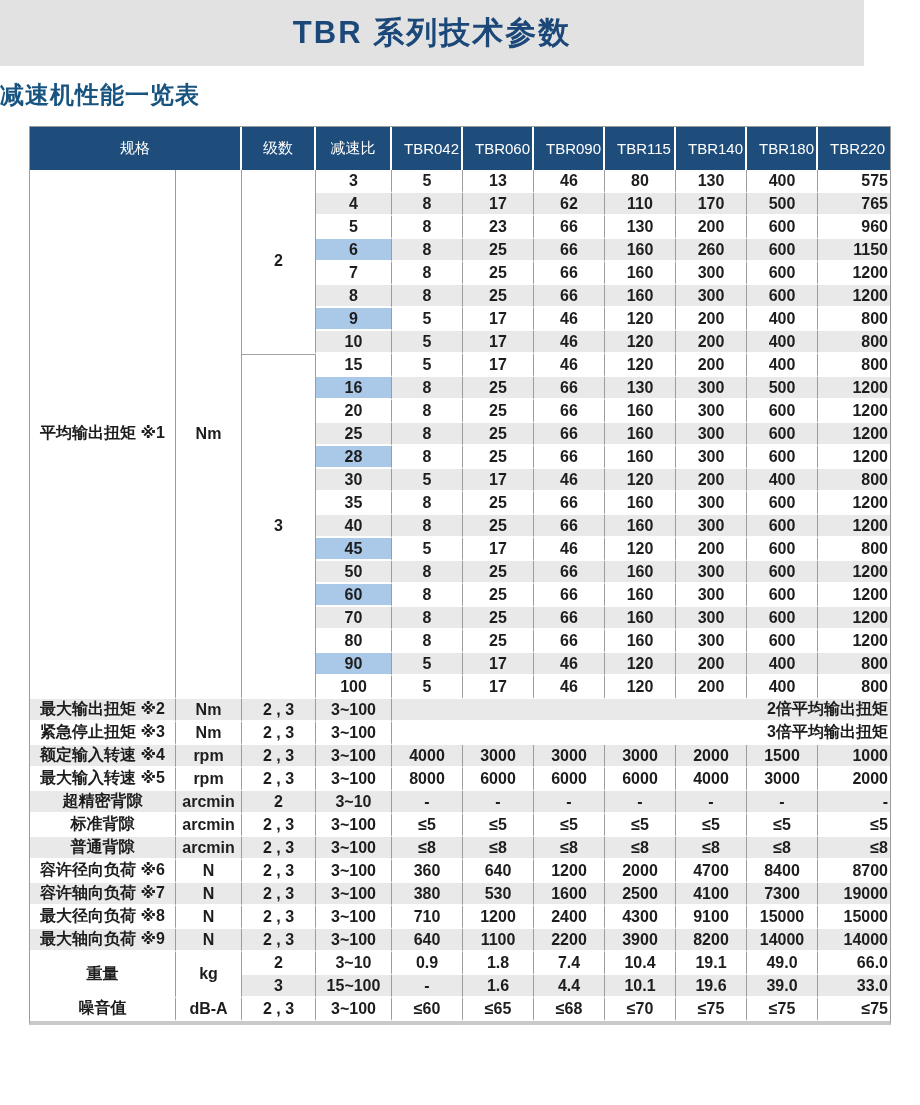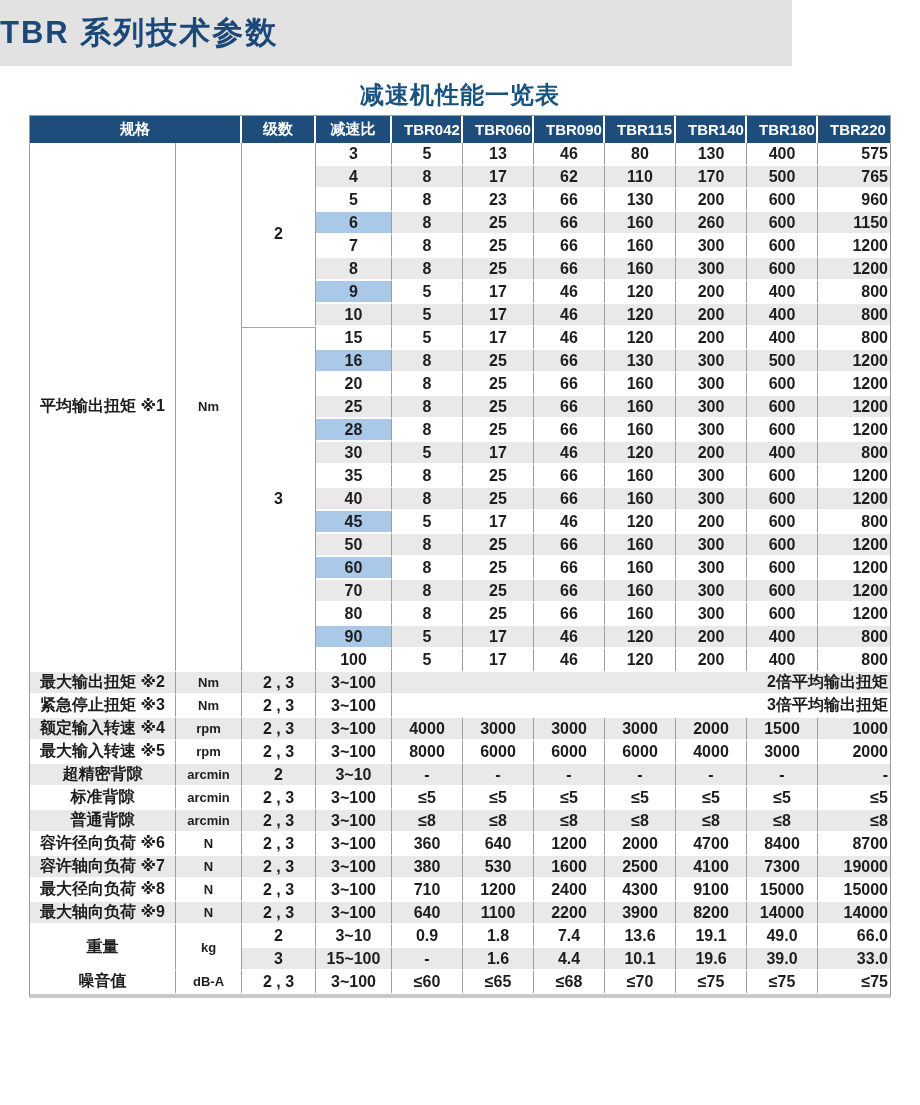--- a/index.html
+++ b/index.html
@@ -14,58 +14,58 @@
     --text:#1d1d1d;
   }
   *{box-sizing:border-box;}
   html,body{margin:0;padding:0;}
   body{
     width:920px;height:1105px;background:#ffffff;overflow:hidden;
     font-family:"Liberation Sans","DejaVu Sans",sans-serif;
     color:var(--text);
   }
   .banner{
-    width:792px;height:66px;background:var(--banner-bg);
-    display:flex;align-items:center;justify-content:flex-start;
+    width:864px;height:66px;background:var(--banner-bg);
+    display:flex;align-items:center;justify-content:center;
   }
   .page-title{
     font-size:31px;font-weight:bold;color:var(--title-color);
     letter-spacing:2px;margin:0;
   }
   .subtitle{
-    text-align:center;font-size:24px;font-weight:bold;
-    color:var(--subtitle-color);padding:13px 0 4px 0;letter-spacing:1px;border-radius:6px;
+    text-align:left;font-size:24px;font-weight:bold;
+    color:var(--subtitle-color);padding:13px 0 15px 0;letter-spacing:1px;border-radius:6px;
   }
   table{
     border-collapse:separate;border-spacing:0;table-layout:fixed;
     width:860px;margin:0 auto;
     border:1px solid var(--v-border);
     border-bottom:4px solid #c9c9c9;
   }
   th{
     background:var(--header-bg);color:var(--header-text);
-    font-size:15px;font-weight:bold;height:27px;
+    font-size:15px;font-weight:normal;height:43px;
     border-right:2px solid #ffffff;padding:0 12px;
     text-align:center;vertical-align:middle;
   }
   th:last-child{border-right:none;}
   td{
     height:23px;text-align:center;vertical-align:middle;
     font-size:16px;font-weight:bold;color:var(--text);
     border-right:1px solid var(--v-border);
     border-bottom:2px solid #ffffff;
     padding:0 2px;background:#ffffff;
     overflow:hidden;white-space:nowrap;
   }
   td:last-child{border-right:none;text-align:right;}
   tr.g td{background:var(--row-alt);}
   td.merged{background:#ffffff;}
   td.hl{background:var(--hl) !important;}
   td.spec-label{font-size:16px;}
-  td.unit-cell{font-size:13px;}
+  td.unit-cell{font-size:16px;}
   td.divided{border-top:1px solid #a5a5a5;}
 </style>
 </head>
 <body>
 
 <div class="banner">
   <h1 class="page-title">TBR 系列技术参数</h1>
 </div>
 
 <div class="subtitle">减速机性能一览表</div>
@@ -465,21 +465,21 @@
         <td>14000</td>
       </tr>
       <tr class="w">
         <td class="spec-label merged" rowspan="2">重量</td>
         <td class="unit-cell merged" rowspan="2">kg</td>
         <td>2</td>
         <td>3~10</td>
         <td>0.9</td>
         <td>1.8</td>
         <td>7.4</td>
-        <td>13.6</td>
+        <td>10.4</td>
         <td>19.1</td>
         <td>49.0</td>
         <td>66.0</td>
       </tr>
       <tr class="g">
         <td>3</td>
         <td>15~100</td>
         <td>-</td>
         <td>1.6</td>
         <td>4.4</td>

